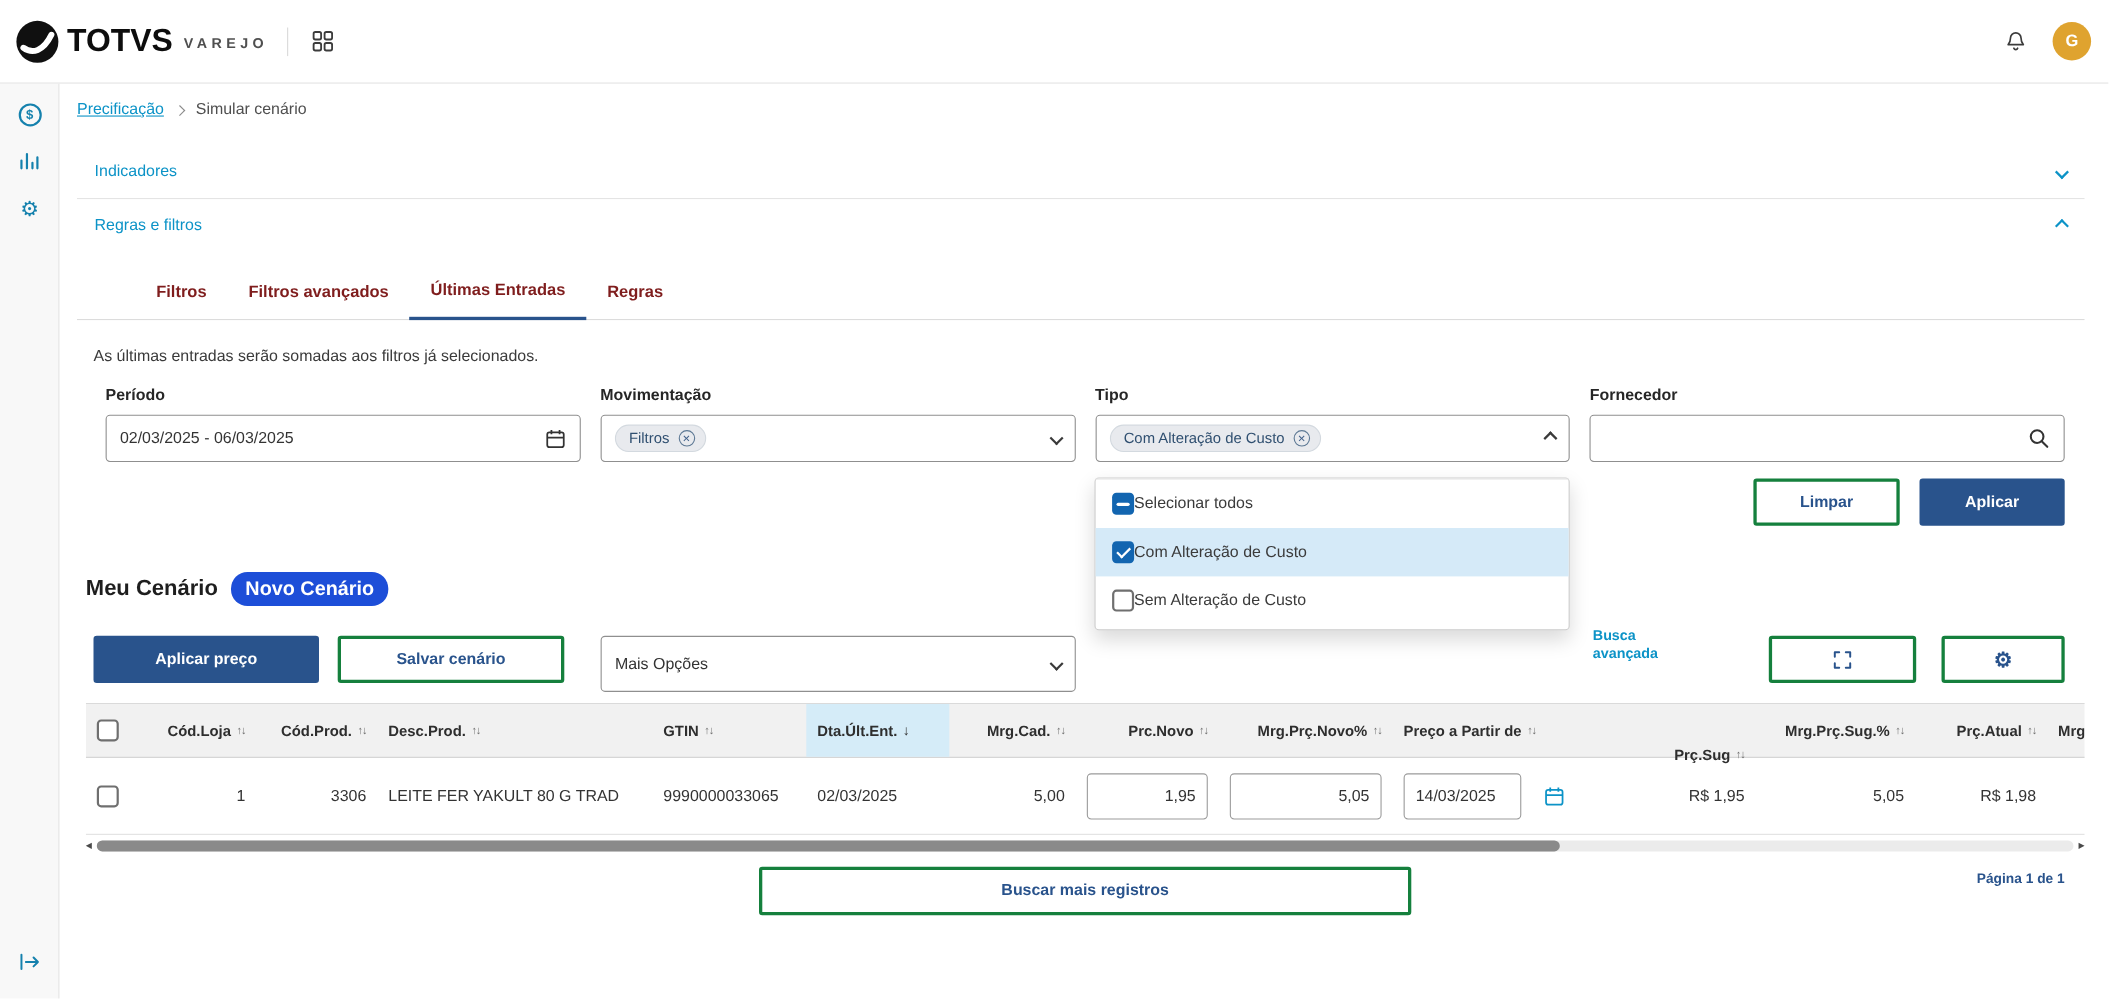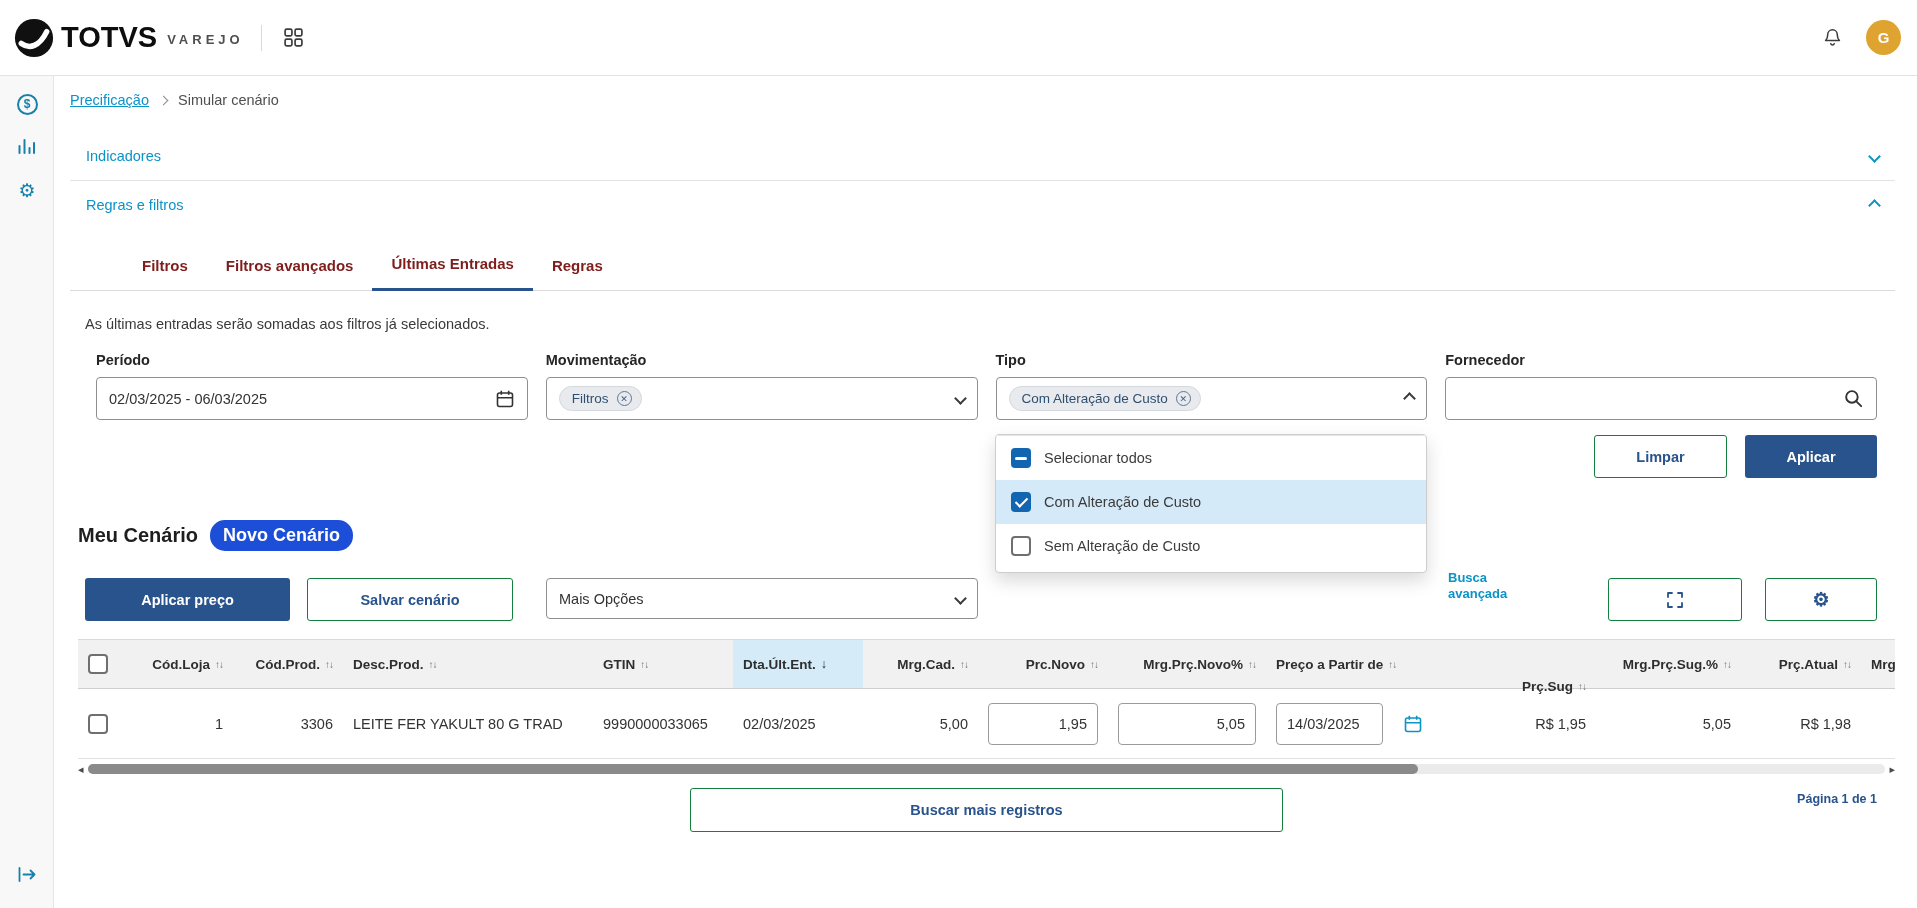--- a/index.html
+++ b/index.html
@@ -54,31 +54,31 @@
   .control{height:43px;border:1px solid #8f8f8f;border-radius:4px;background:#fff;display:flex;align-items:center;padding:0 12px;gap:8px}
   .control input{border:none;outline:none;flex:1;font-size:14.5px;color:#333;font-family:inherit;background:transparent;min-width:0}
   .control .chev{color:#3a3a3a;margin-left:auto;flex:0 0 auto}
   .icon-right{margin-left:auto;display:flex;color:#333;flex:0 0 auto}
   .tag{display:inline-flex;align-items:center;gap:8px;background:#e8eaee;border:1px solid #d3d9df;border-radius:14px;padding:4px 9px 4px 12px;font-size:13.5px;color:#2f4f70;white-space:nowrap}
   .tag-x{width:15px;height:15px;border-radius:50%;border:1.3px solid #5c7894;display:flex;align-items:center;justify-content:center;font-size:9px;color:#41618a;cursor:pointer}
   .tag-x::before{content:"✕"}
 
   .btn{height:43px;border-radius:3px;font-size:14.5px;font-weight:700;display:flex;align-items:center;justify-content:center;cursor:pointer;border:none;font-family:inherit}
   .btn-primary{background:#29538c;color:#fff}
-  .btn-outline{background:#fff;color:#29538c;border:1px solid #15803d}
+  .btn-outline{background:#fff;color:#29538c;border:3px solid #15803d}
   .btn-limpar{position:absolute;left:1540px;top:359px;width:133px}
   .btn-aplicar{position:absolute;left:1691px;top:359px;width:132px}
 
   
   .dropdown{position:absolute;left:941px;top:358px;width:432px;background:#fff;border:1px solid #cdcdcd;border-radius:4px;box-shadow:0 8px 18px rgba(0,0,0,.15);z-index:50;padding-bottom:4px}
   .dd-search{margin:13px 14px 12px;height:40px;border:1px solid #8f8f8f;border-radius:4px;display:flex;align-items:center;gap:9px;padding:0 11px}
   .dd-search input{border:none;outline:none;flex:1;font-size:14.5px;color:#333;font-family:inherit}
   .dd-search input::placeholder{color:#9a9a9a}
   .dd-sep{border-top:1px solid #e6e6e6}
-  .dd-option{height:44px;display:flex;align-items:center;gap:13px;padding:0 15px;font-size:14.5px;color:#3b3b3b;cursor:pointer}
+  .dd-option{height:44px;display:flex;align-items:center;padding:0 15px;font-size:14.5px;color:#3b3b3b;cursor:pointer}
   .dd-highlight{background:#d5eaf8}
 
   .cb{width:20px;height:20px;border-radius:4px;position:relative;flex:0 0 auto;display:inline-block}
   .cb.unchecked{border:2px solid #6f6f6f;background:#fff}
   .cb.checked,.cb.indeterminate{background:#1265b0}
   .cb.checked::after{content:"";position:absolute;left:7px;top:3px;width:5px;height:10px;border:solid #fff;border-width:0 2.5px 2.5px 0;transform:rotate(45deg)}
   .cb.indeterminate::after{content:"";position:absolute;left:4px;top:8.5px;width:12px;height:3px;background:#fff;border-radius:1.5px}
 
   
   .scenario-header{position:absolute;left:24px;top:444px;display:flex;align-items:center;gap:12px}
@@ -270,21 +270,21 @@
         </div>
     </div>
 
     <div class="scenario-header">
       <span class="scenario-title">Meu Cenário</span>
       <span class="badge">Novo Cenário</span>
     </div>
 
     <button class="btn btn-primary btn-aplicar-preco">Aplicar preço</button>
     <button class="btn btn-outline btn-salvar">Salvar cenário</button>
-    <div class="control select-mais" style="height:41px">
+    <div class="control select-mais" style="height:51px">
       <span class="mais-label">Mais Opções</span>
       <span class="chev chev-down"></span>
     </div>
     <div class="busca">Busca avançada</div>
     <button class="btn btn-outline btn-fullscreen">
       <span style="display:flex">
         <svg width="18" height="18" viewBox="0 0 18 18" fill="none" stroke="#29538c" stroke-width="1.8" stroke-linecap="round" stroke-linejoin="round">
             <path d="M2 6V2h4M12 2h4v4M16 12v4h-4M6 16H2v-4"></path>
           </svg>
       </span>

